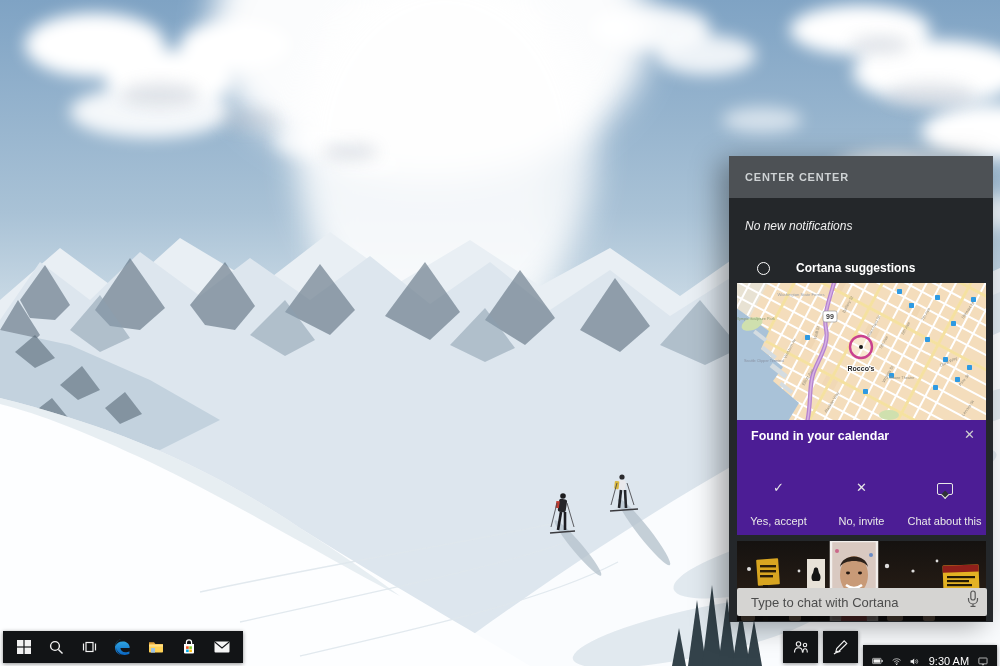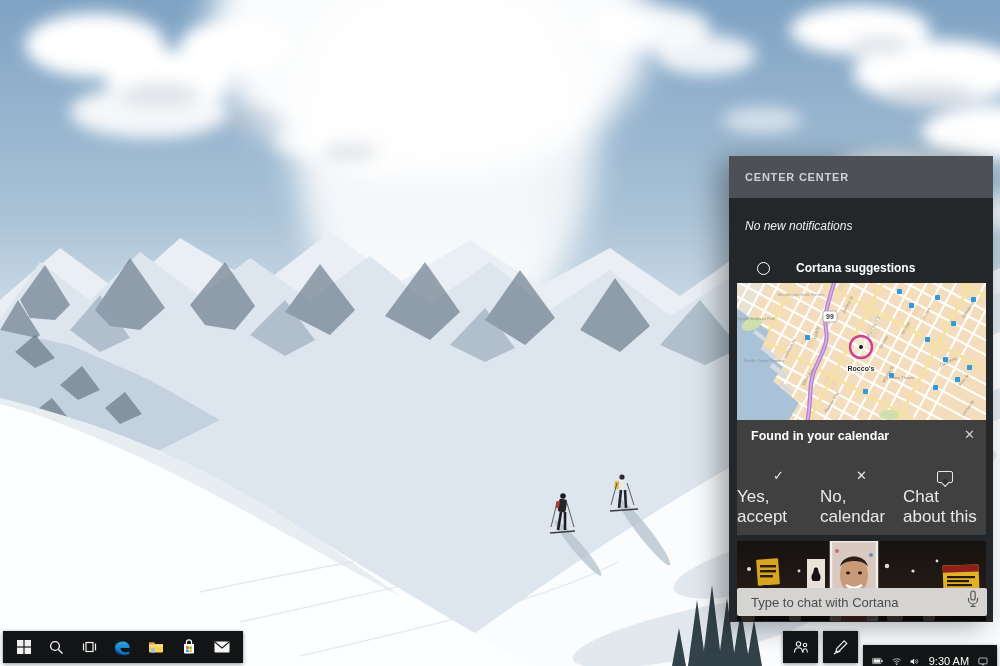--- a/index.html
+++ b/index.html
@@ -13,28 +13,28 @@
                  box-shadow:-10px 4px 26px rgba(0,0,0,.35);color:#fff;}
   #ac-header{left:0;top:0;width:100%;height:42px;background:#4d5155;}
   #ac-title{left:16px;top:15px;font-size:11px;font-weight:bold;letter-spacing:.8px;color:#ced2d4;}
   #ac-status{left:16px;top:63px;font-size:12px;color:#f0f0f0;font-style:italic;}
   #ac-section{left:28px;top:103px;height:16px;display:flex;align-items:flex-end;gap:26px;}
   .cortana-ring{width:11px;height:11px;border:1.6px solid #fff;border-radius:50%;display:inline-block;}
   #ac-section-label{font-size:12px;font-weight:600;color:#fff;}
   
   #map-card{left:8px;top:127px;width:249px;height:137px;overflow:hidden;background:#f1e9d6;}
   
-  #info-card{left:8px;top:264px;width:249px;height:115px;background:#404040;}
+  #info-card{left:8px;top:264px;width:249px;height:115px;background:#4c1d95;}
   #card-title{left:14px;top:9px;font-size:12.5px;font-weight:bold;color:#fff;}
   #card-close{right:11px;top:7px;font-size:13px;color:#cfcfcf;cursor:default;}
   #card-body{left:14px;top:27px;width:222px;font-size:12.3px;line-height:18px;color:#9da1a4;}
   #card-actions{left:0;bottom:8px;width:100%;display:flex;}
   .action{flex:1;display:flex;flex-direction:column;align-items:center;gap:4px;}
   .action .ic{height:14px;font-size:13px;color:#e8e8e8;line-height:14px;}
-  .action .lb{font-size:17px;color:#e8e8e8;}
+  .action .lb{font-size:11px;color:#e8e8e8;margin-top:16px;}
   .bubble{width:14px;height:10px;border:1.2px solid #e8e8e8;border-radius:2px;position:relative;display:inline-block;margin-top:2px;}
   .bubble::after{content:'';position:absolute;left:4px;bottom:-3.4px;width:4.5px;height:4.5px;
                  border-left:1.2px solid #e8e8e8;border-bottom:1.2px solid #e8e8e8;
                  transform:rotate(-45deg);background:#2f3236;}
   
   #photo-strip{left:8px;top:385px;width:249px;height:80px;background:#0d0b0a;overflow:hidden;}
   #chat-input{left:8px;top:432px;width:250px;height:28px;background:#d5d4d2;border:none;border-radius:2px;
               box-sizing:border-box;padding:0 30px 0 14px;font-size:13px;color:#4c4c4c;
               font-family:Liberation Sans, sans-serif;}
   #chat-input::placeholder{color:#4c4c4c;opacity:1;}
@@ -339,21 +339,21 @@
   <div id="info-card" class="abs">
     <div id="card-title" class="abs">Found in your calendar</div>
     <div id="card-close" class="abs">✕</div>
     <div id="card-actions" class="abs">
       <div class="action">
         <span class="ic">✓</span>
         <span class="lb">Yes, accept</span>
       </div>
       <div class="action">
         <span class="ic">✕</span>
-        <span class="lb">No, calendar</span>
+        <span class="lb">No, invite</span>
       </div>
       <div class="action">
         <span class="bubble"></span>
         <span class="lb">Chat about this</span>
       </div>
     </div>
   </div>
 
   <div id="photo-strip" class="abs">
     <svg width="249" height="80" viewBox="0 0 249 80">

